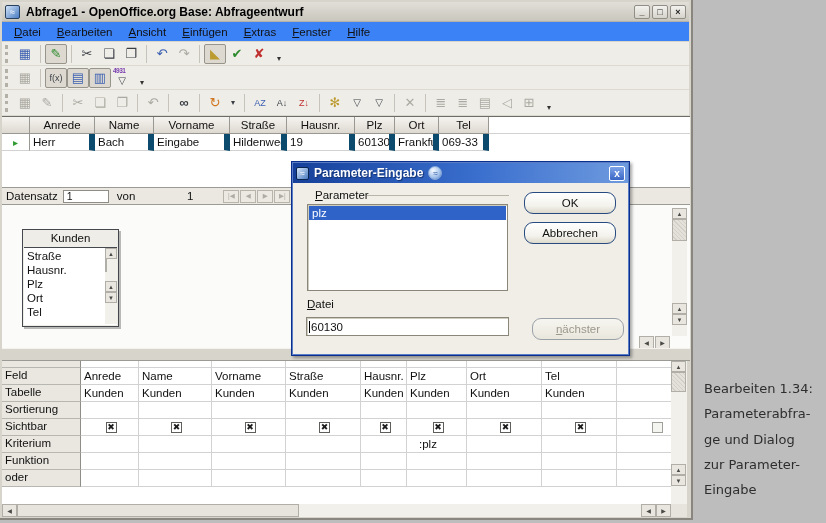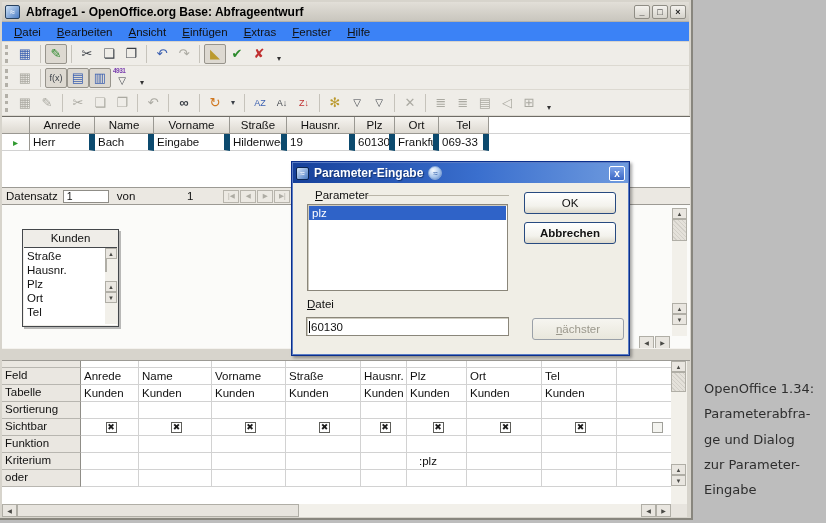--- a/index.html
+++ b/index.html
@@ -143,21 +143,21 @@
   .mnem::first-letter { text-decoration:underline; }
   .gline { position:absolute; height:1px; background:#b9b5a8; }
   .listbox { position:absolute; left:15px; top:42px; width:201px; height:87px;
     background:#fff; border:1px solid #8a867a; box-shadow:inset 1px 1px 0 #cfccc0; }
   .lsel { height:14px; background:#2f63c8; color:#fff; font-size:11.5px;
     padding-left:3px; display:flex; align-items:center; margin:1px; }
   .winput { position:absolute; left:14px; top:155px; width:203px; height:19px;
     background:#fff; border:1px solid #8a867a; box-shadow:inset 1px 1px 0 #cfccc0;
     display:flex; align-items:center; padding-left:2px; font-size:11.5px; }
   .caret { width:1px; height:12px; background:#000; margin-right:1px; }
-  .xpbtn { position:absolute; width:92px; height:22px; border:1px solid #274a80; border-radius:3px;
+  .xpbtn { position:absolute; width:92px; height:22px; border:1px solid #274a80; border-radius:9px;
     background:linear-gradient(#ffffff,#f3f2ec 65%,#ddd9cc); font-size:11.5px;
     display:flex; align-items:center; justify-content:center; color:#111; }
   .xpbtn.disabled { color:#9b988c; border-color:#9aa0a8;
     background:linear-gradient(#f6f5f0,#e9e7dc);margin-left:8px; }
 
   
   .caption { left:704px; top:376px; width:122px; font-family:"DejaVu Sans",sans-serif;
     font-size:13px; line-height:25.3px; color:#2e2e2e; }
 </style>
 </head>
@@ -466,39 +466,39 @@
           <span class="chk">✖</span>
         </span>
       <span class="dg" style="width:75px;">
           <span class="chk">✖</span>
         </span>
       <span class="dg" style="width:78px;border-right:none;">
           <span class="chk off"></span>
         </span>
     </div>
     <div class="grow">
+      <span class="dl">Kriterium</span>
+      <span class="dg" style="width:58px;"></span>
+      <span class="dg" style="width:73px;"></span>
+      <span class="dg" style="width:74px;"></span>
+      <span class="dg" style="width:75px;"></span>
+      <span class="dg" style="width:46px;"></span>
+      <span class="dg" style="width:60px;padding-left:12px;">:plz</span>
+      <span class="dg" style="width:75px;"></span>
+      <span class="dg" style="width:75px;"></span>
+      <span class="dg" style="width:78px;border-right:none;"></span>
+    </div>
+    <div class="grow">
       <span class="dl">Funktion</span>
       <span class="dg" style="width:58px;"></span>
       <span class="dg" style="width:73px;"></span>
       <span class="dg" style="width:74px;"></span>
       <span class="dg" style="width:75px;"></span>
       <span class="dg" style="width:46px;"></span>
       <span class="dg" style="width:60px;"></span>
-      <span class="dg" style="width:75px;"></span>
-      <span class="dg" style="width:75px;"></span>
-      <span class="dg" style="width:78px;border-right:none;"></span>
-    </div>
-    <div class="grow">
-      <span class="dl">Kriterium</span>
-      <span class="dg" style="width:58px;"></span>
-      <span class="dg" style="width:73px;"></span>
-      <span class="dg" style="width:74px;"></span>
-      <span class="dg" style="width:75px;"></span>
-      <span class="dg" style="width:46px;"></span>
-      <span class="dg" style="width:60px;padding-left:12px;">:plz</span>
       <span class="dg" style="width:75px;"></span>
       <span class="dg" style="width:75px;"></span>
       <span class="dg" style="width:78px;border-right:none;"></span>
     </div>
     <div class="grow">
       <span class="dl">oder</span>
       <span class="dg" style="width:58px;"></span>
       <span class="dg" style="width:73px;"></span>
       <span class="dg" style="width:74px;"></span>
       <span class="dg" style="width:75px;"></span>
@@ -539,25 +539,25 @@
   <span class="gline" style="left:75px;top:33px;width:142px;"></span>
   <div class="listbox">
     <div class="lsel">plz</div>
   </div>
   <span class="abs mnem" style="left:15px;top:136px;">Datei</span>
   <div class="winput">
     <span class="caret"></span>
     <span>60130</span>
   </div>
   <div class="xpbtn" style="left:232px;top:30px;">OK</div>
-  <div class="xpbtn" style="left:232px;top:60px;font-weight:bold;">Abbrechen</div>
+  <div class="xpbtn" style="left:232px;top:60px;">Abbrechen</div>
   <div class="xpbtn disabled" style="left:232px;top:156px;">
       <span class="mnem">nächster</span>
     </div>
 </div>
 
 <div class="caption abs">
-  <div>OpenOffice 1.34:</div>
+  <div>Bearbeiten 1.34:</div>
   <div>Parameterabfra-</div>
   <div>ge und Dialog</div>
   <div>zur Parameter-</div>
   <div>Eingabe</div>
 </div>
 
 </body></html>

